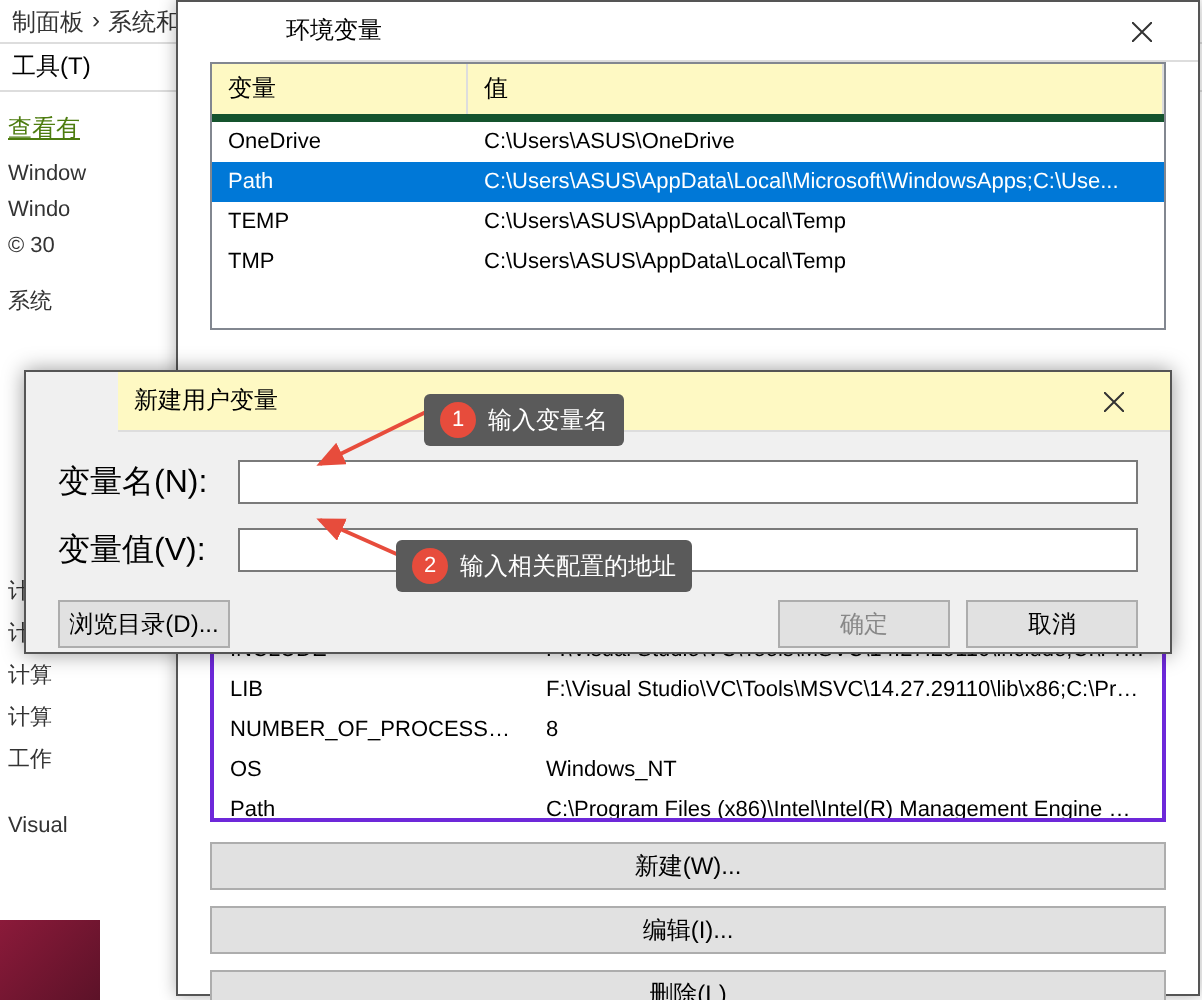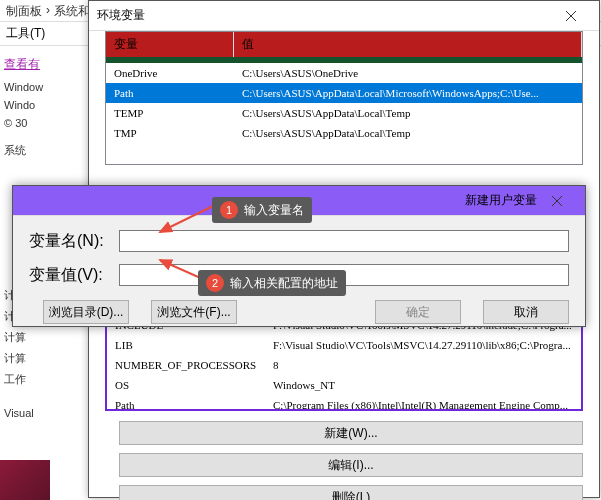--- a/index.html
+++ b/index.html
@@ -1,41 +1,41 @@
 <!DOCTYPE html>
 <html><head>
 <meta charset="utf-8">
 <style>
 * { box-sizing: border-box; margin: 0; padding: 0; }
 body { font-family: "Microsoft YaHei", "Segoe UI", sans-serif; font-size: 12px; background: #fff; overflow: hidden; width: 601px; height: 500px; position: relative; }
 .bg-header { height: 22px; background: #fff; border-bottom: 1px solid #ddd; padding: 3px 6px; display: flex; gap: 4px; color: #333; }
 .bg-menu { padding: 3px 6px; border-bottom: 1px solid #ddd; }
 .bg-content { display: flex; }
 .bg-left { width: 82px; padding: 10px 4px; }
-.bg-left .link { color: #a21caf; text-decoration: underline; margin-bottom: 8px; display: block; }
+.bg-left .link { color: #4d7c0f; text-decoration: underline; margin-bottom: 8px; display: block; }
 .bg-left .label { color: #333; margin: 6px 0; display: block; font-size: 11px; }
 .env-dialog { position: absolute; top: 0; left: 88px; width: 512px; height: 498px; background: #fff; border: 1px solid #555; box-shadow: 0 0 8px rgba(0,0,0,0.3); }
-.titlebar { height: 30px; display: flex; align-items: center; justify-content: space-between; padding: 0 8px; border-bottom: 1px solid #ddd; }
+.titlebar { height: 30px; display: flex; align-items: center; justify-content: space-between; padding: 0 8px; border-bottom: 1px solid #ddd; margin-left: 46px; }
 .titlebar .title { font-size: 12px; }
 .titlebar .close { width: 40px; height: 28px; display: flex; align-items: center; justify-content: center; cursor: pointer; }
 .section-label { padding: 12px 16px 6px; font-size: 12px; }
 .var-table { margin: 0 16px; border: 1px solid #828790; background: #fff; height: 134px; overflow: hidden; }
-.var-table-header { display: flex; background: #b91c1c; border-bottom: 6px solid #14532d; align-items: center; }
+.var-table-header { display: flex; background: #fef9c3; border-bottom: 4px solid #14532d; align-items: center; }
 .var-table-header .col { padding: 4px 8px; font-size: 12px; border-right: 1px solid #ddd; }
 .col-name { width: 128px; flex-shrink: 0; }
 .col-value { flex: 1; }
 .var-row { display: flex; padding: 2px 0; cursor: default; }
-.var-row .col { padding: 2px 8px; font-size: 11px; white-space: nowrap; overflow: hidden; text-overflow: ellipsis; font-family: Liberation Serif, serif; }
+.var-row .col { padding: 2px 8px; font-size: 11px; white-space: nowrap; overflow: hidden; text-overflow: ellipsis; }
 .var-row.selected { background: #0078d7; color: #fff; }
 .sys-table { margin: 0 16px; border: 2px solid #6d28d9; background: #fff; height: 98px; overflow-y: auto; }
 .btn-row { display: flex; justify-content: center; gap: 8px; padding: 10px 16px; flex-direction: column; }
-.btn { min-width: 86px; height: 24px; background: #e1e1e1; border: 1px solid #adadad; font-size: 12px; cursor: pointer; margin-left: 14px; }
+.btn { min-width: 86px; height: 24px; background: #e1e1e1; border: 1px solid #adadad; font-size: 12px; cursor: pointer; }
 .btn.disabled { color: #888; }
 .new-var-dialog { position: absolute; top: 185px; left: 12px; width: 574px; height: 142px; background: #f0f0f0; border: 1px solid #555; box-shadow: 0 0 10px rgba(0,0,0,0.4); z-index: 10; }
-.new-var-dialog .titlebar { background: #8b5cf6; justify-content: flex-end; }
+.new-var-dialog .titlebar { background: #fef9c3; }
 .form-row { display: flex; align-items: center; padding: 6px 16px; gap: 10px; }
 .form-row label { width: 80px; font-size: 16px; }
 .form-row input { flex: 1; height: 22px; border: 1px solid #7a7a7a; padding: 0 4px; font-size: 12px; }
 .dlg-btn-row { display: flex; padding: 8px 16px; gap: 8px; }
 .dlg-btn-row .spacer { flex: 1; }
 .annotation { position: absolute; background: #5a5a5a; color: #fff; padding: 4px 8px; border-radius: 3px; font-size: 12px; z-index: 20; display: flex; align-items: center; }
 .annotation .num { background: #e74c3c; color: #fff; width: 18px; height: 18px; border-radius: 50%; display: inline-flex; align-items: center; justify-content: center; margin-right: 6px; font-size: 11px; }
 .arrow { position: absolute; z-index: 19; }
 .purple-strip { position: absolute; bottom: 0; left: 0; width: 50px; height: 40px; background: linear-gradient(135deg, #8b1a3a, #5c1228); }
 .chev { font-family: sans-serif; }
@@ -151,21 +151,20 @@
   <div class="form-row" style="margin-top:8px">
     <label>变量名(N):</label>
     <input type="text" value="" style="">
   </div>
   <div class="form-row">
     <label>变量值(V):</label>
     <input type="text" value="" style="">
   </div>
   <div class="dlg-btn-row">
     <button class="btn">浏览目录(D)...</button>
-    <button class="btn">浏览文件(F)...</button>
     <div class="spacer"></div>
     <button class="btn disabled">确定</button>
     <button class="btn">取消</button>
   </div>
 </div>
 
 <svg class="arrow" style="top:200px; left:150px" width="70" height="40">
   <defs>
       <marker id="ah1" markerWidth="8" markerHeight="8" refX="6" refY="3" orient="auto">
         <polygon points="0 0, 7 3, 0 6" fill="#e74c3c"></polygon>

